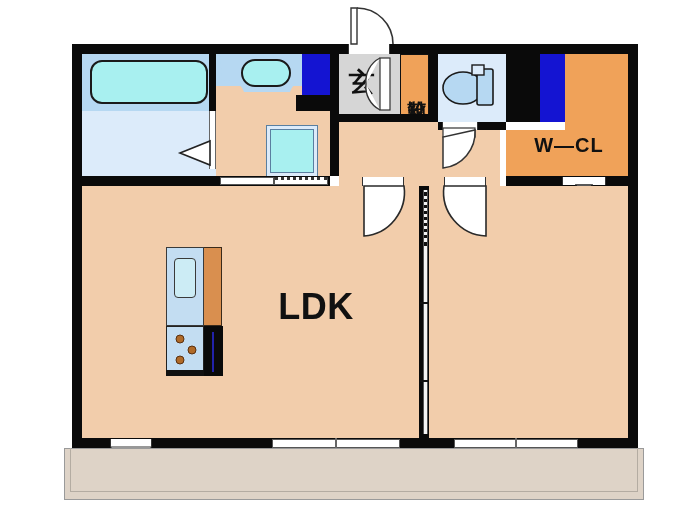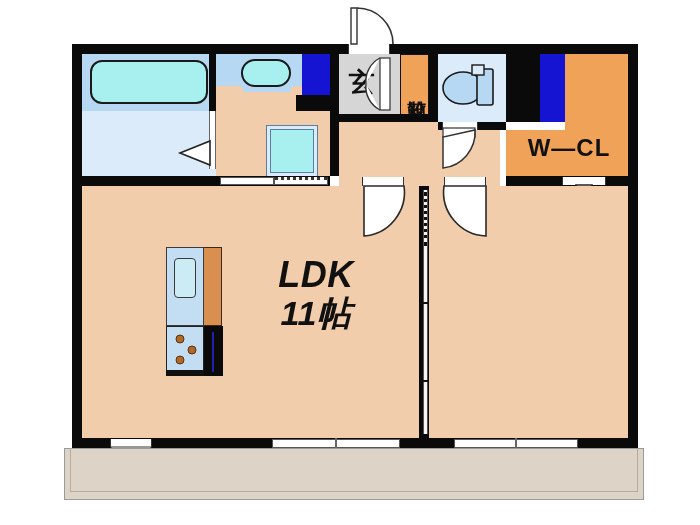--- a/index.html
+++ b/index.html
@@ -105,32 +105,31 @@
   <svg class="abs" style="left:442px;top:128px;width:40px;height:42px;">
     <rect x="1" y="0" width="32" height="9" fill="#ffffff" stroke="#333" stroke-width="1.2"></rect>
     <path d="M33,2 A36,36 0 0 1 1,40 L1,9 Z" fill="#ffffff" stroke="#333" stroke-width="1.5"></path>
   </svg>
 
   <div class="abs win-blue" style="left:540px;top:54px;width:25px;height:68px;"></div>
   <div class="abs wall" style="left:506px;top:54px;width:34px;height:68px;"></div>
 
   <div class="abs closet" style="left:565px;top:54px;width:63px;height:122px;"></div>
   <div class="abs closet" style="left:506px;top:130px;width:122px;height:46px;"></div>
-  <div class="abs label" style="left:510px;top:135px;width:118px;height:32px;font-size:24px;letter-spacing:1px;">W—CL</div>
+  <div class="abs label" style="left:510px;top:135px;width:118px;height:32px;font-size:20px;letter-spacing:1px;">W—CL</div>
   <div class="abs wall" style="left:506px;top:176px;width:122px;height:10px;"></div>
 
   <div class="abs whitefill" style="left:562px;top:177px;width:44px;height:8px;border-left:1px solid #333;border-right:1px solid #333;"></div>
   <svg class="abs" style="left:562px;top:185px;width:46px;height:28px;">
     <polygon points="14,0 30,0 22,26" fill="#ffffff" stroke="#222" stroke-width="1.5"></polygon>
   </svg>
 
   <div class="abs room" style="left:82px;top:186px;width:337px;height:252px;"></div>
-  <div class="abs label" style="left:246px;top:256px;width:140px;height:80px;font-size:36px;font-style:italic;">
+  <div class="abs label" style="left:246px;top:288px;width:140px;height:80px;font-size:36px;">
     <div>LDK</div>
-    <div style="font-size:34px;">11帖</div>
   </div>
 
   <div class="abs" style="left:203px;top:247px;width:19px;height:79px;background:#d98f4f;border:1px solid #3a2a1a;"></div>
   <div class="abs" style="left:166px;top:247px;width:38px;height:79px;background:#c3ddf2;border:1px solid #3a3a3a;"></div>
   <div class="abs" style="left:174px;top:258px;width:22px;height:40px;background:#ccecf5;border:1.5px solid #3a3a3a;border-radius:4px;"></div>
   <div class="abs" style="left:166px;top:326px;width:38px;height:50px;background:#c3ddf2;border:1px solid #222;"></div>
   <svg class="abs" style="left:166px;top:326px;width:38px;height:50px;">
     <circle cx="14" cy="13" r="4" fill="#b06a28" stroke="#5a3010" stroke-width="1"></circle>
     <circle cx="26" cy="24" r="4" fill="#b06a28" stroke="#5a3010" stroke-width="1"></circle>
     <circle cx="14" cy="34" r="4" fill="#b06a28" stroke="#5a3010" stroke-width="1"></circle>

